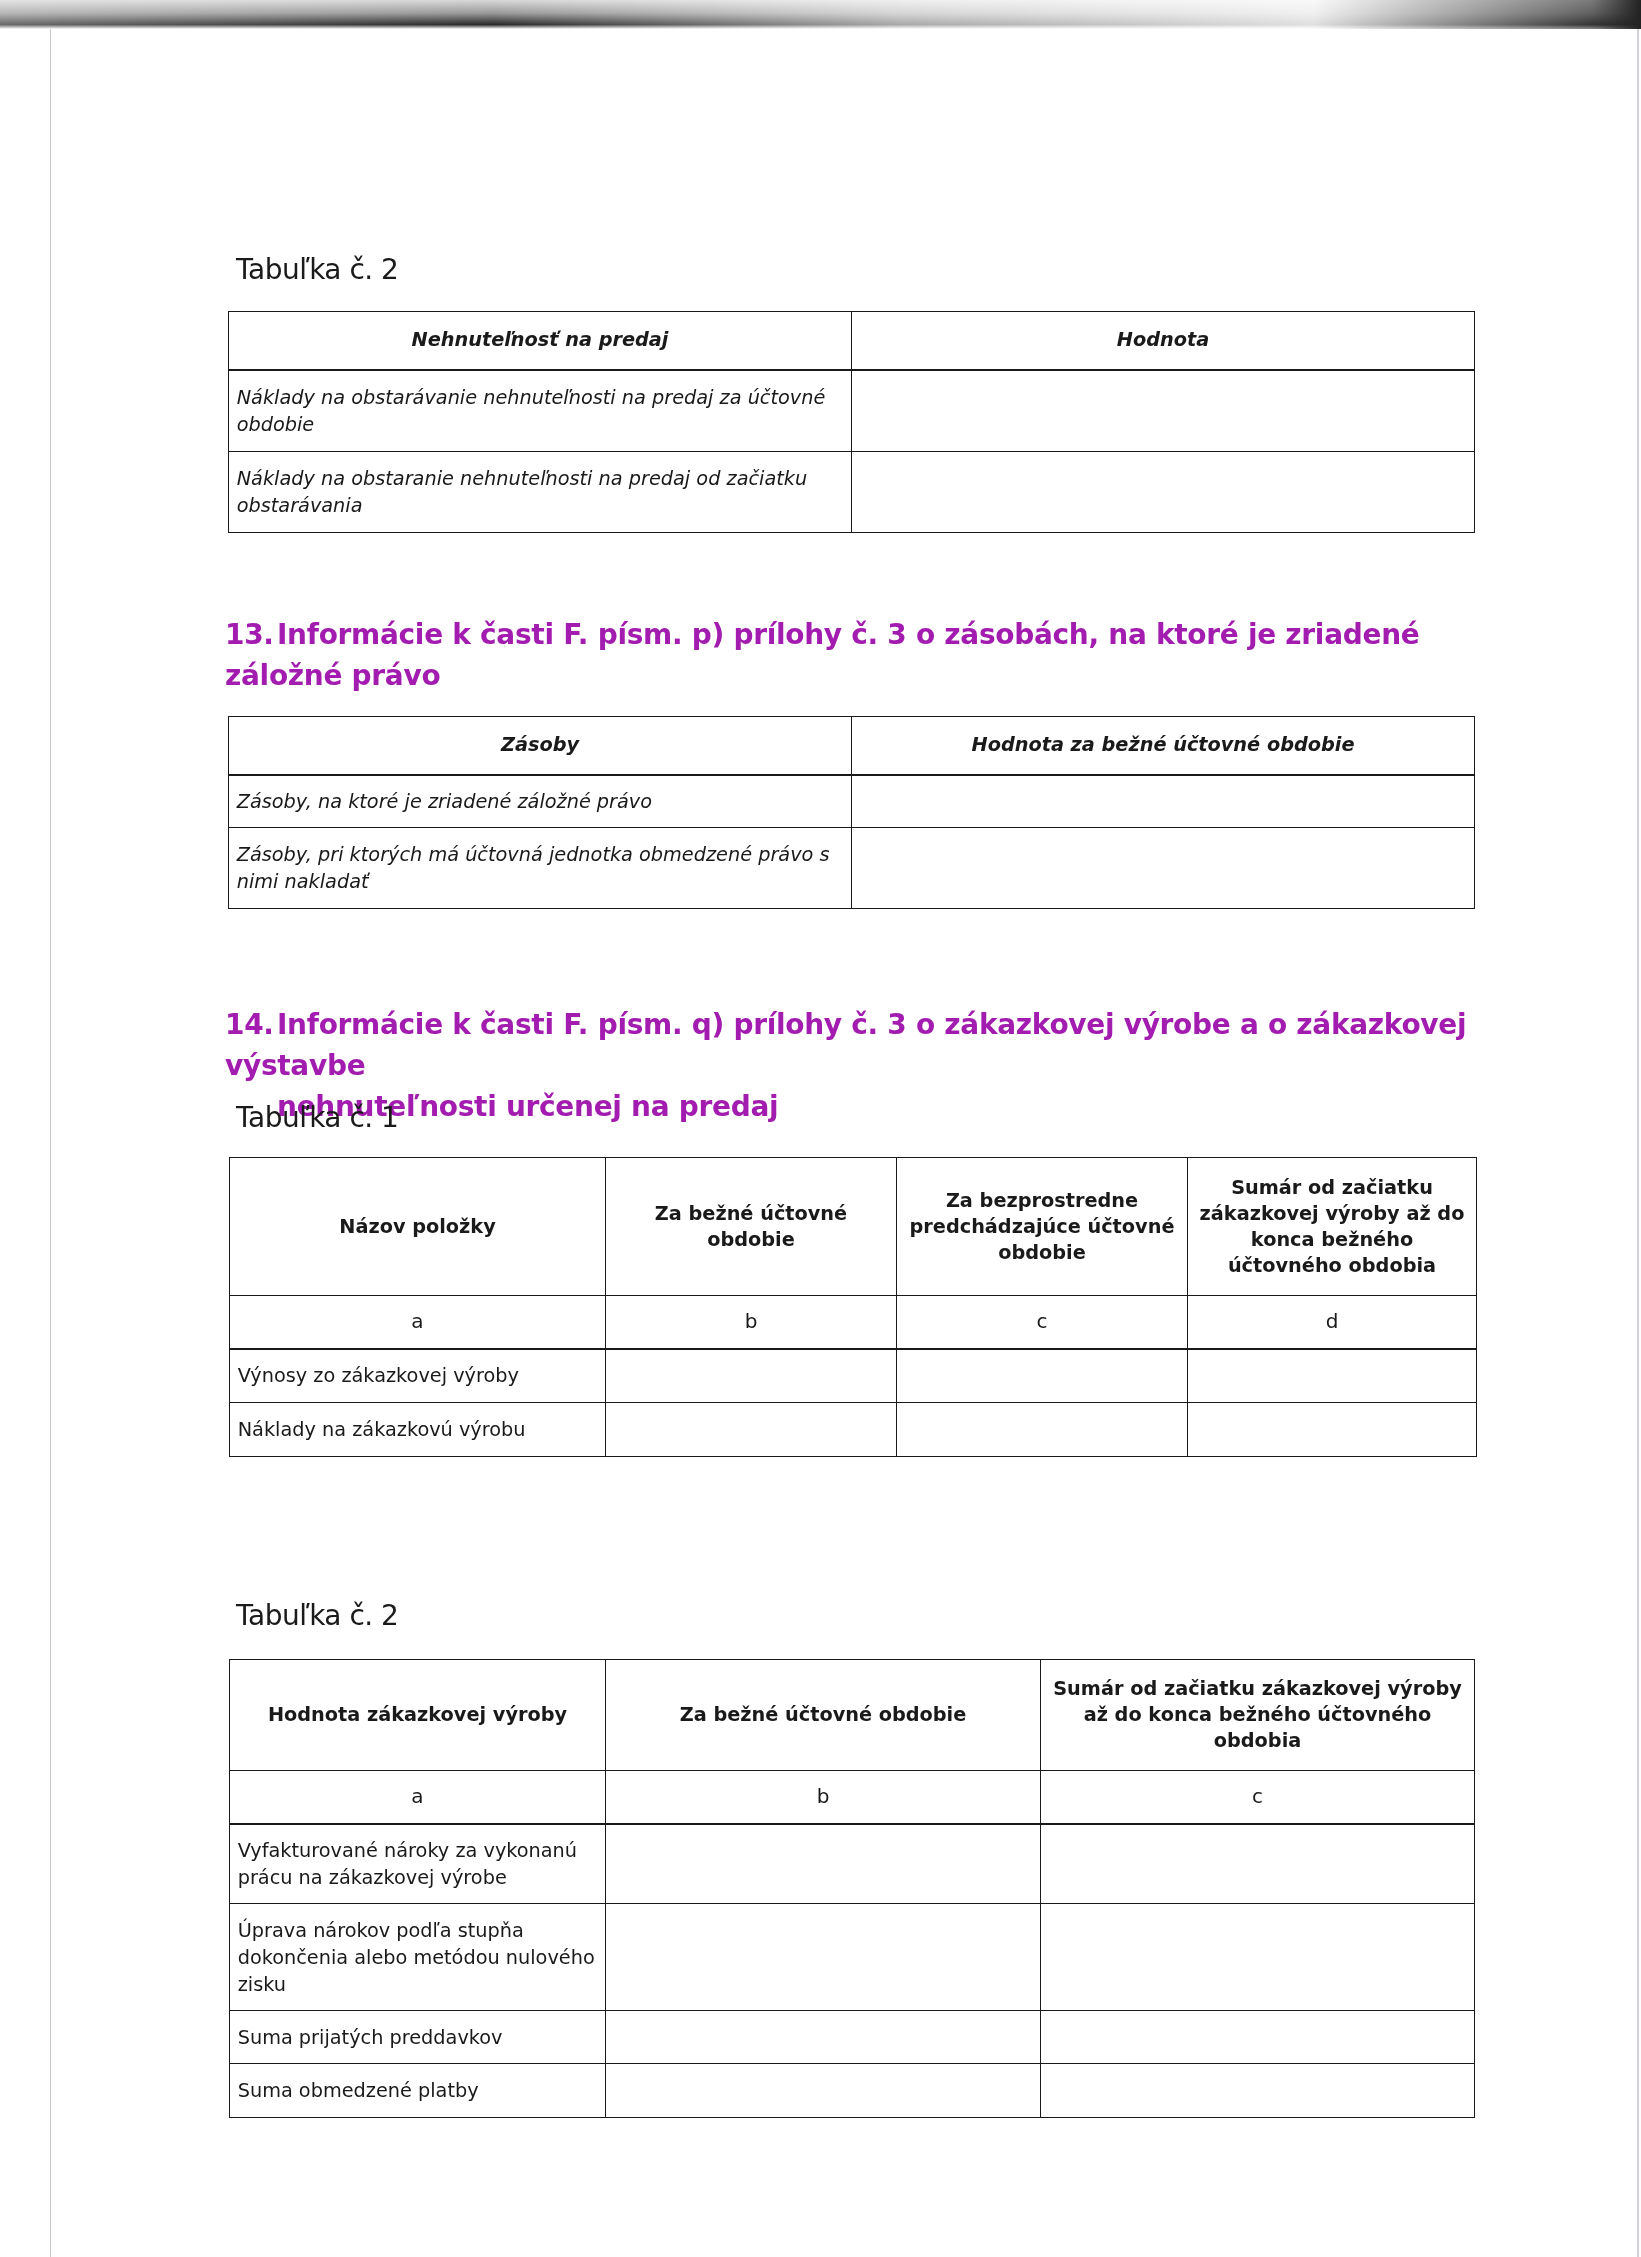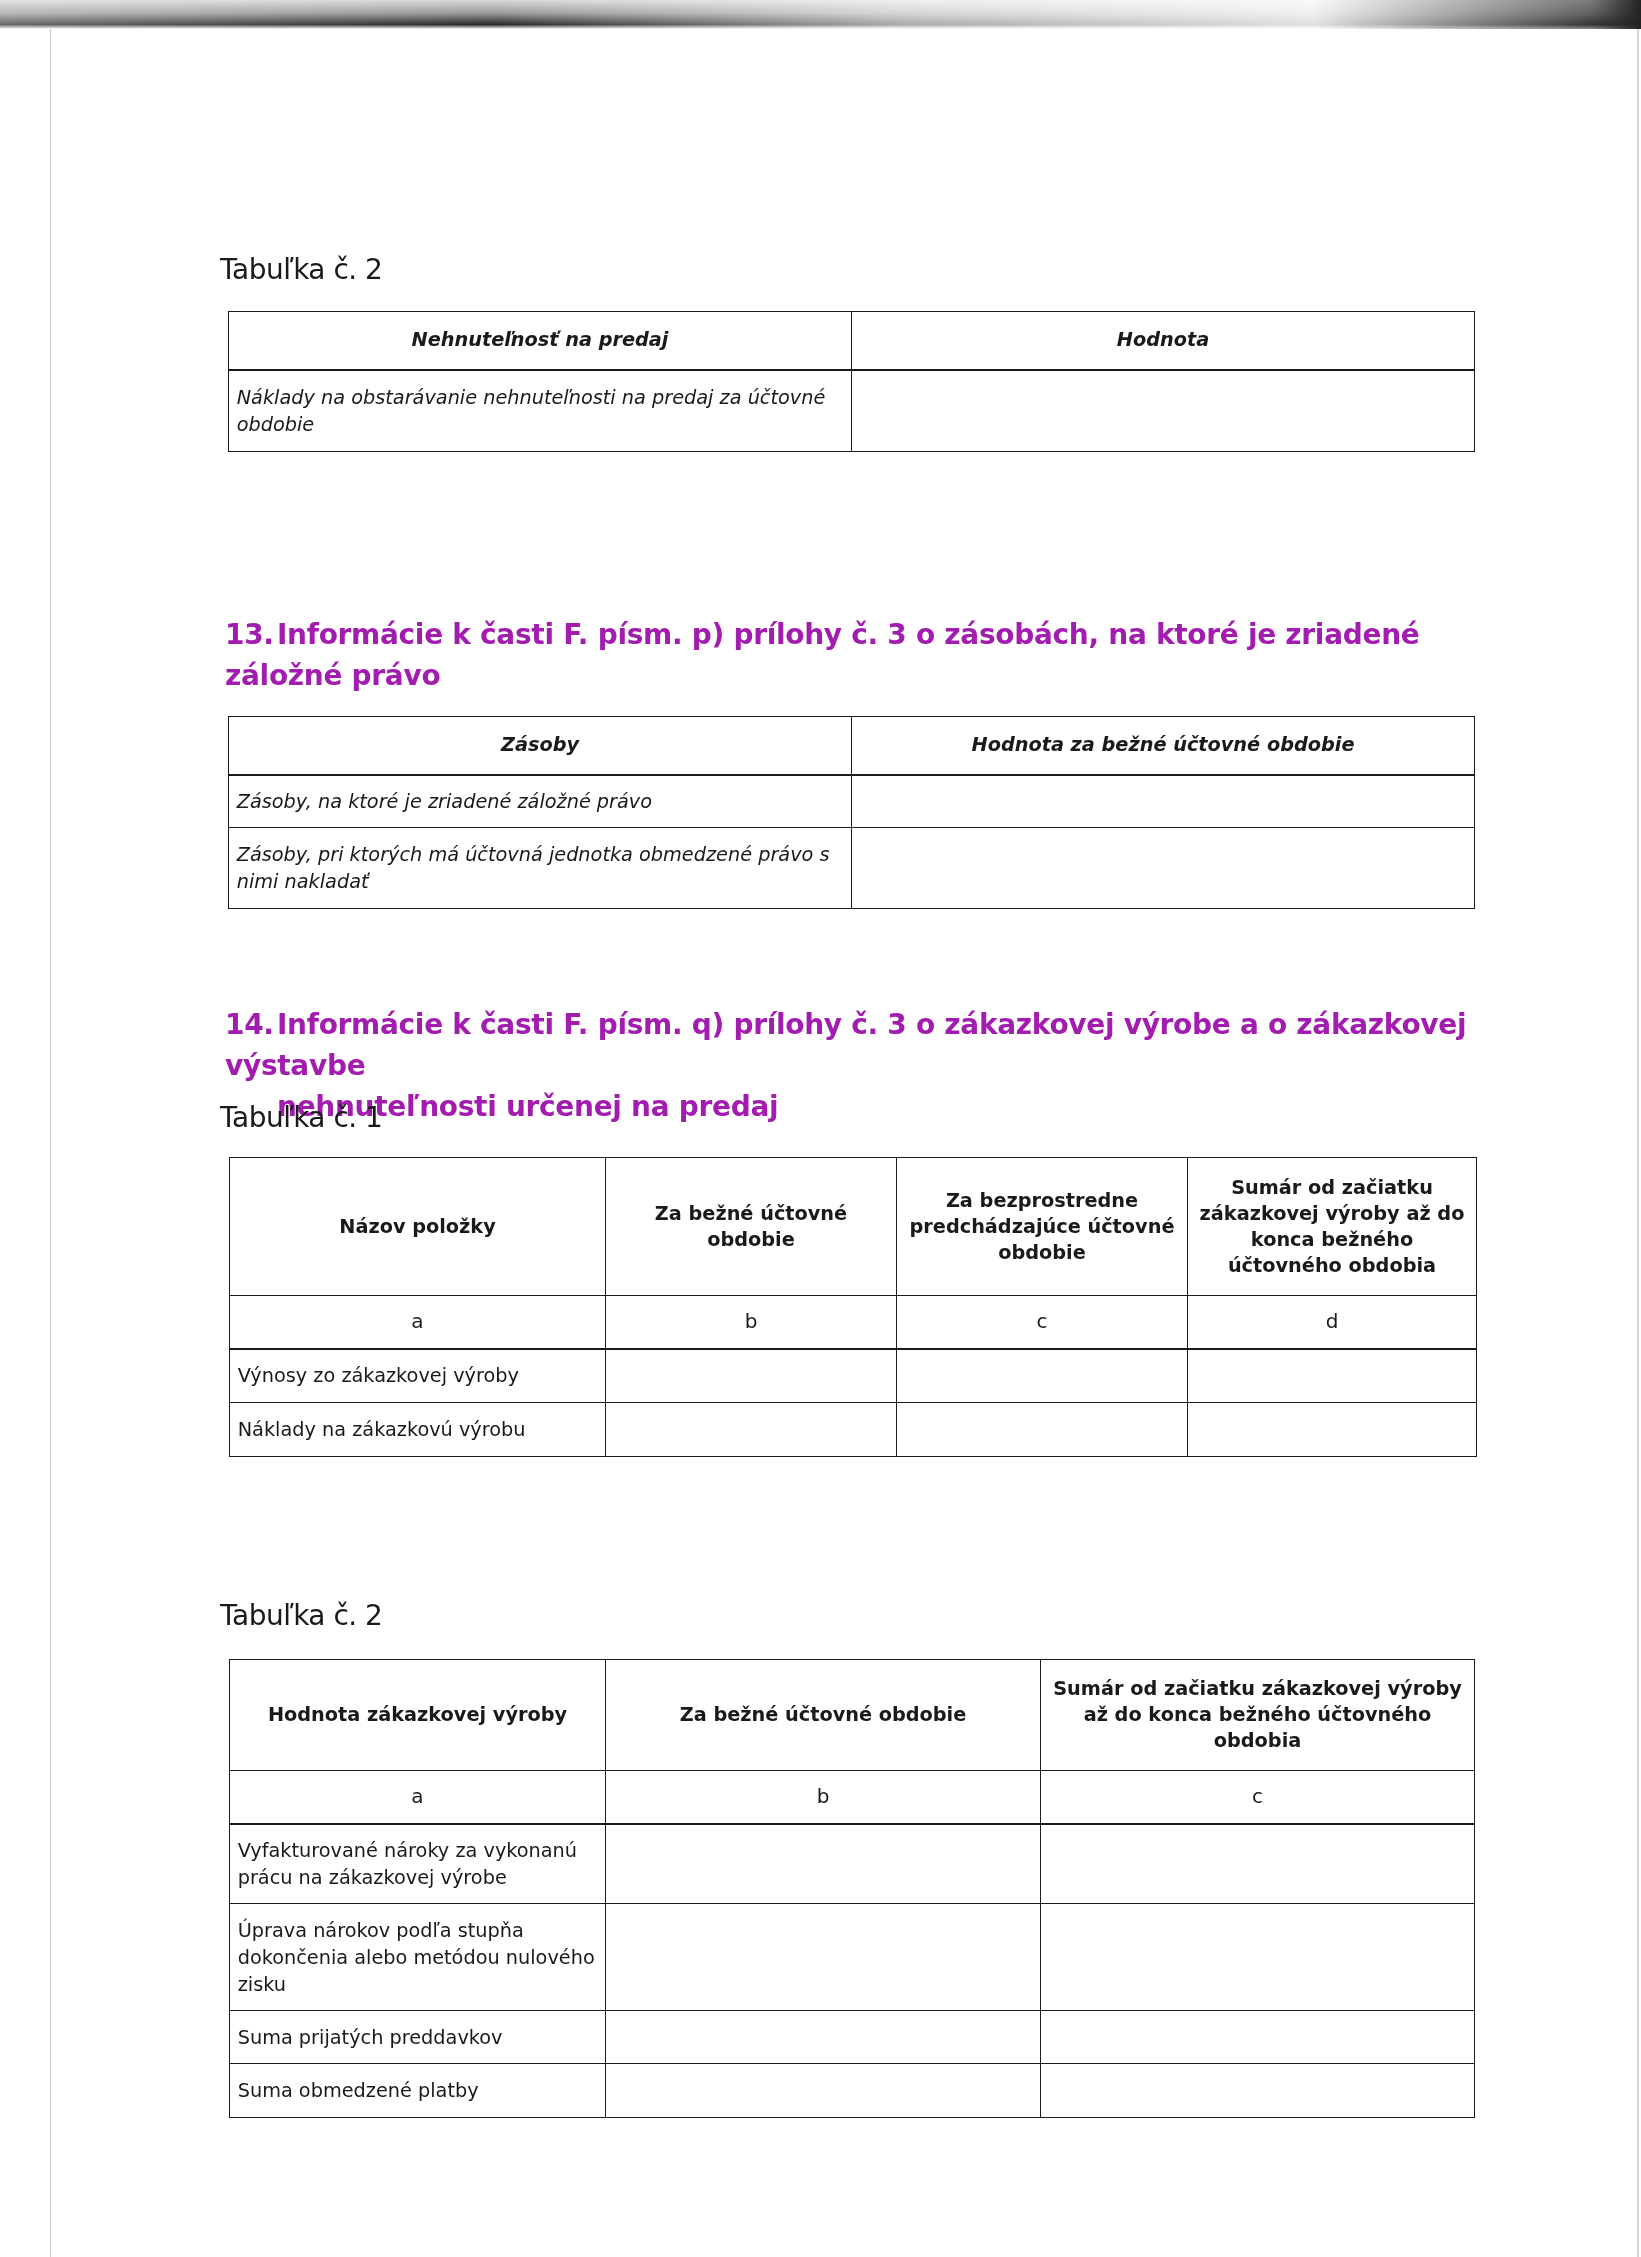--- a/index.html
+++ b/index.html
@@ -11,21 +11,21 @@
     background: linear-gradient(to bottom, #d8d8d8 0%, #9a9a9a 45%, #2a2a2a 85%, #ffffff 100%);
   }
   .scan-top::after {
     content: ""; position: absolute; left: 0; top: 0; right: 0; bottom: 0;
     background: linear-gradient(to right, rgba(255,255,255,0.3) 0%, rgba(255,255,255,0) 30%, rgba(255,255,255,0.6) 55%, rgba(255,255,255,0.85) 80%, rgba(60,60,60,0.6) 97%, #222 100%);
   }
   .edge-left { position: absolute; left: 50px; top: 29px; width: 1px; height: 2228px; background: #c8c8d0; }
   .edge-right { position: absolute; left: 1637px; top: 29px; width: 1.9px; height: 2228px; background: #d4d4d8; }
 
   .label {
-    position: absolute; left: 220px; font-size: 28px; font-weight: normal;
+    position: absolute; left: 236px; font-size: 28px; font-weight: normal;
     letter-spacing: -0.5px; color: #1a1a1a;
   }
   .heading {
     position: absolute; left: 225px; width: 1255px; font-size: 28px; font-weight: bold;
     line-height: 41px; color: #a21caf; letter-spacing: -0.3px;
   }
   .heading .num { display: inline-block; width: 52px; }
   .heading .line2 { display: block; padding-left: 52px; }
 
   table.form {
@@ -56,20 +56,24 @@
       <col style="width:623px">
       <col style="width:623px">
     </colgroup>
   <tbody>
       <tr class="head-sep" style="height:58px;">
     <th>Nehnuteľnosť na predaj</th>
     <th>Hodnota</th>
   </tr>
   <tr style="height:82px;">
     <td>Náklady na obstarávanie nehnuteľnosti na predaj za účtovné obdobie</td>
+    <td class="empty"></td>
+  </tr>
+  <tr style="height:81px;">
+    <td>Náklady na obstaranie nehnuteľnosti na predaj od začiatku obstarávania</td>
     <td class="empty"></td>
   </tr>
 </tbody>
   </table>
 
 <div class="heading" style="top:614px;">
   <span class="num">13.</span><span>Informácie k časti F. písm. p) prílohy č. 3 o zásobách, na ktoré je zriadené záložné právo</span>
 </div>
 <table class="form" style="left:228px; top:716px; width:1246px;font-style:italic;">
   <colgroup>

